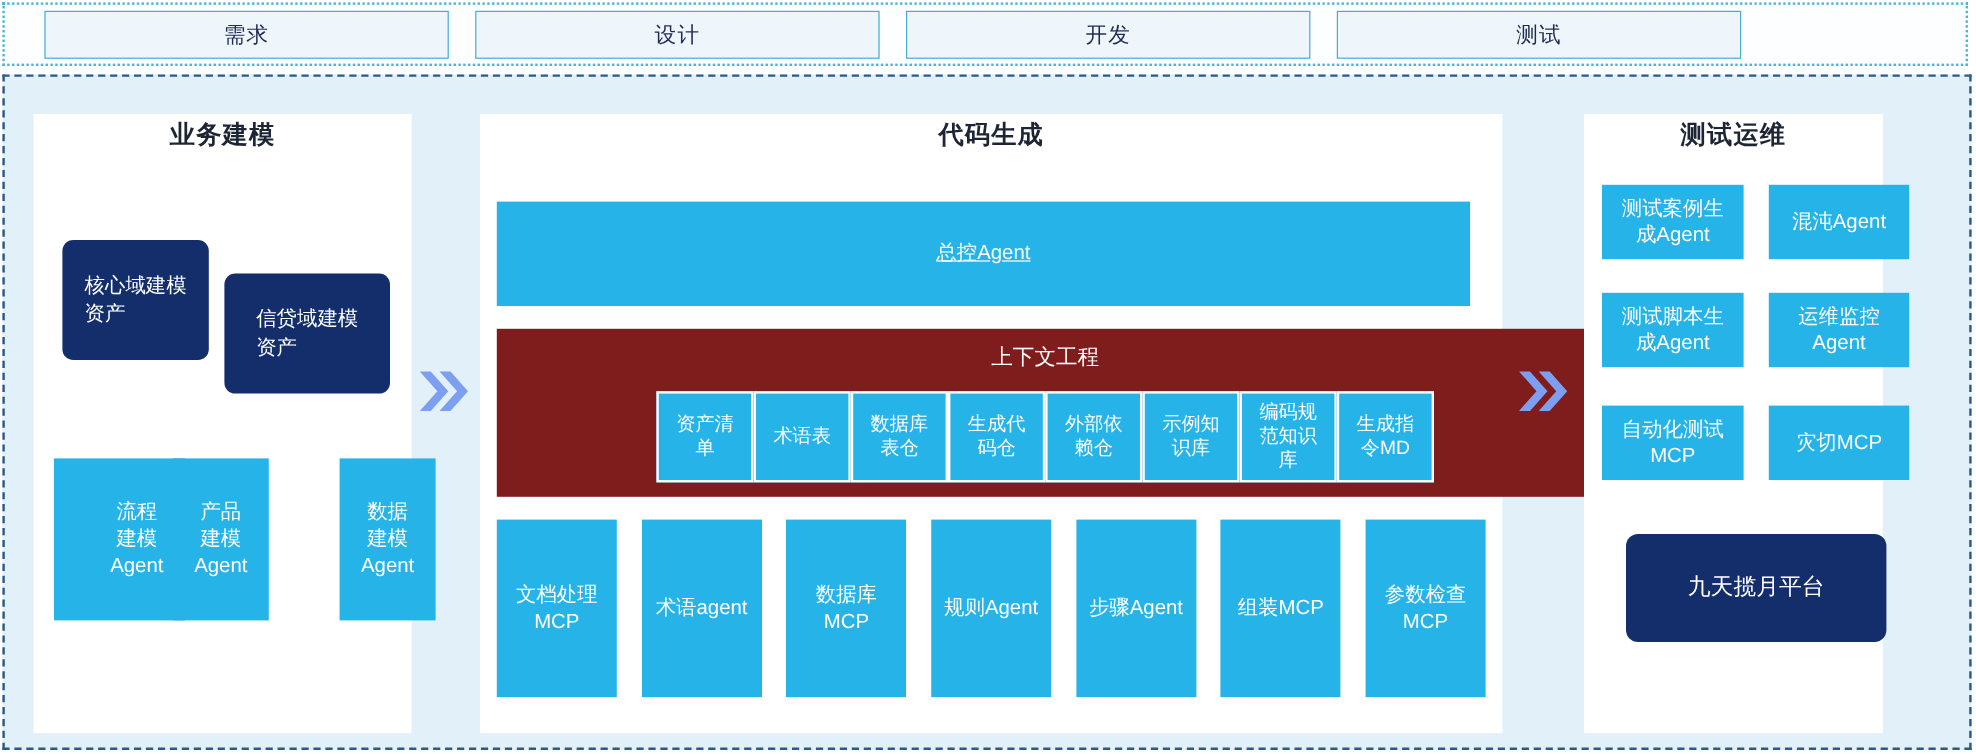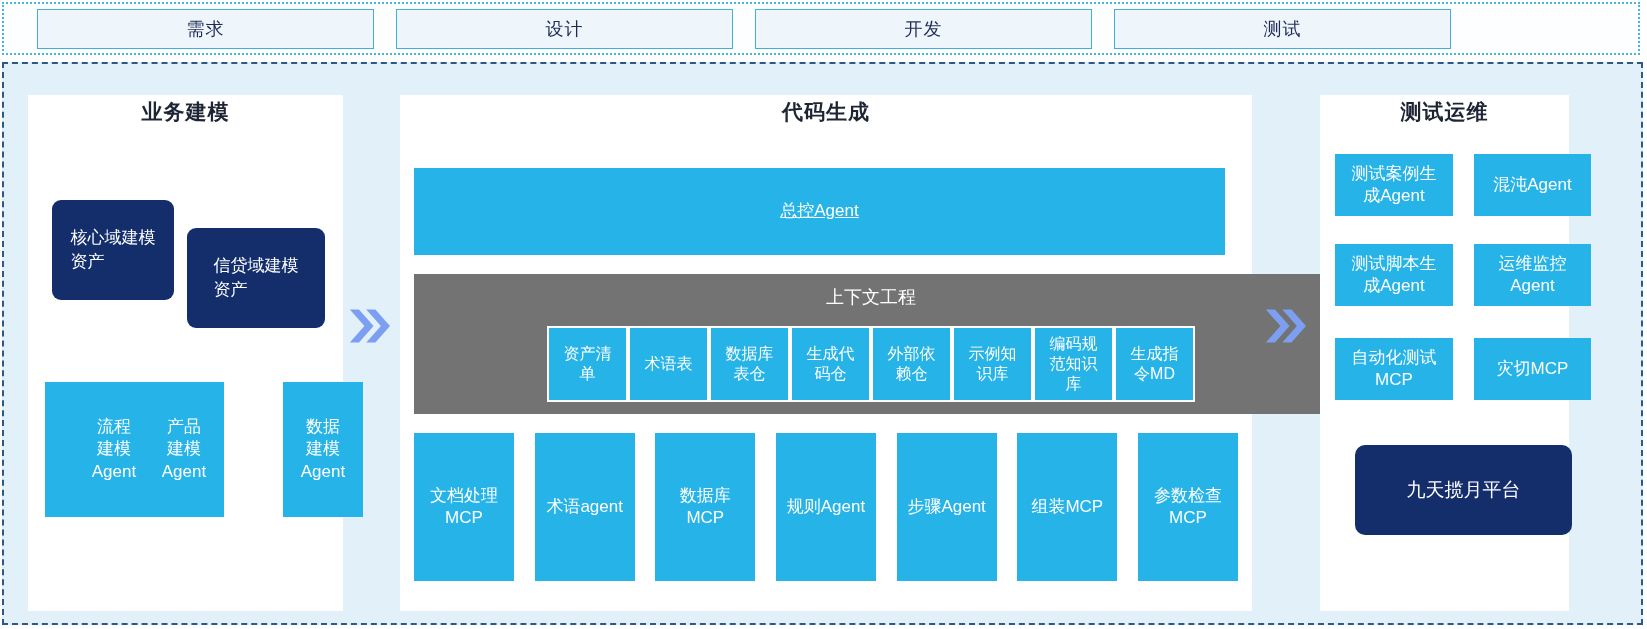--- a/index.html
+++ b/index.html
@@ -46,21 +46,21 @@
   
   .panel-business{left:24px;width:315px;}
   .biz-asset-1{position:absolute;left:24px;top:105px;width:122px;height:100px;}
   .biz-asset-2{position:absolute;left:159px;top:105px;width:138px;height:100px;margin-top:28px;}
   .biz-agent{position:absolute;top:287px;width:80px;height:135px;}
   .biz-agent-1{left:17px;padding-left:29px;} .biz-agent-2{left:116px;} .biz-agent-3{left:215px;margin-left:40px;}
 
   
   .panel-codegen{left:396px;width:852px;}
   .master-bar{position:absolute;left:14px;top:73px;width:811px;height:87px;text-decoration:underline;}
-  .context-block{position:absolute;left:14px;top:179px;width:914px;height:140px;background:#737373;}
+  .context-block{position:absolute;left:14px;top:179px;width:914px;height:140px;background:#7f1d1d;}
   .context-title{padding-top:11px;text-align:center;color:#ffffff;font-size:18px;}
   .context-items{position:absolute;left:13px;right:13px;top:52px;display:flex;justify-content:center;}
   .ctx-box{width:77px;height:72px;border:2px solid #ffffff;font-size:16px;line-height:1.25;}
   .tools-row{position:absolute;left:14px;right:14px;top:338px;display:flex;justify-content:space-between;}
   .tool-box{width:100px;height:148px;}
 
   
   .panel-testops{left:1316px;width:249px;}
   .t-box{position:absolute;width:118px;height:62px;}
   .t-col1{left:15px;} .t-col2{left:154px;width:117px;}

